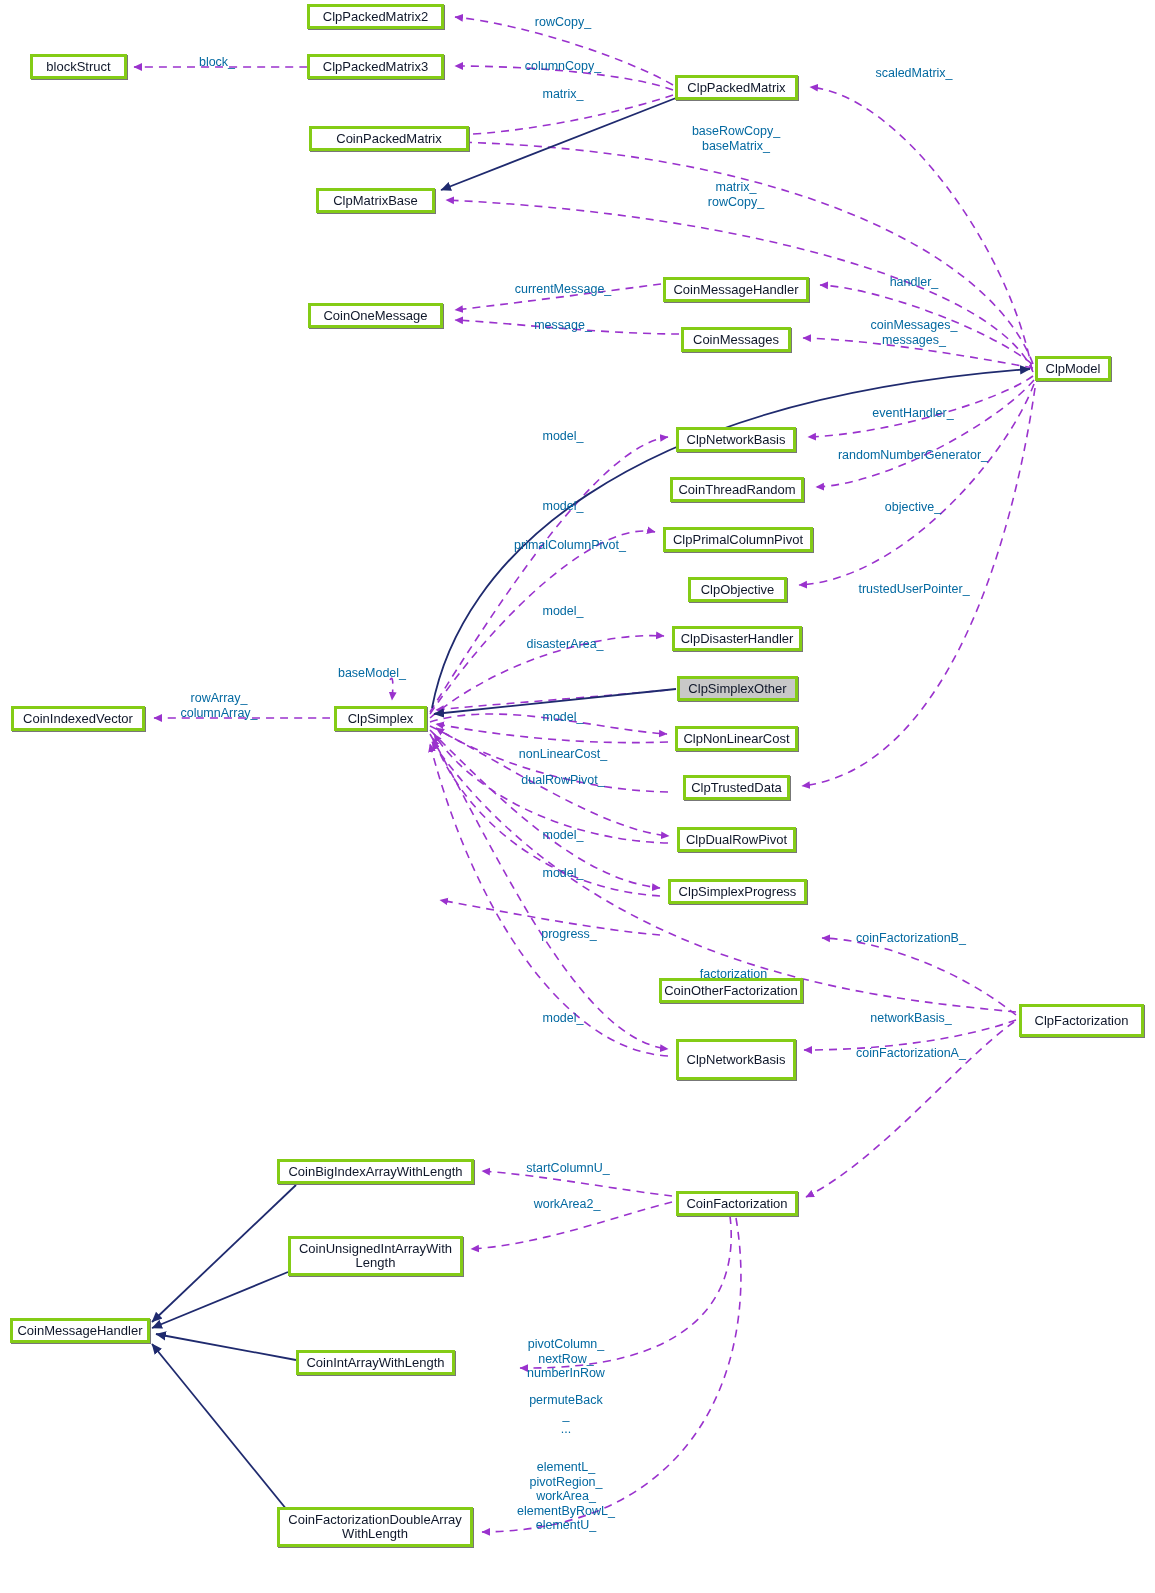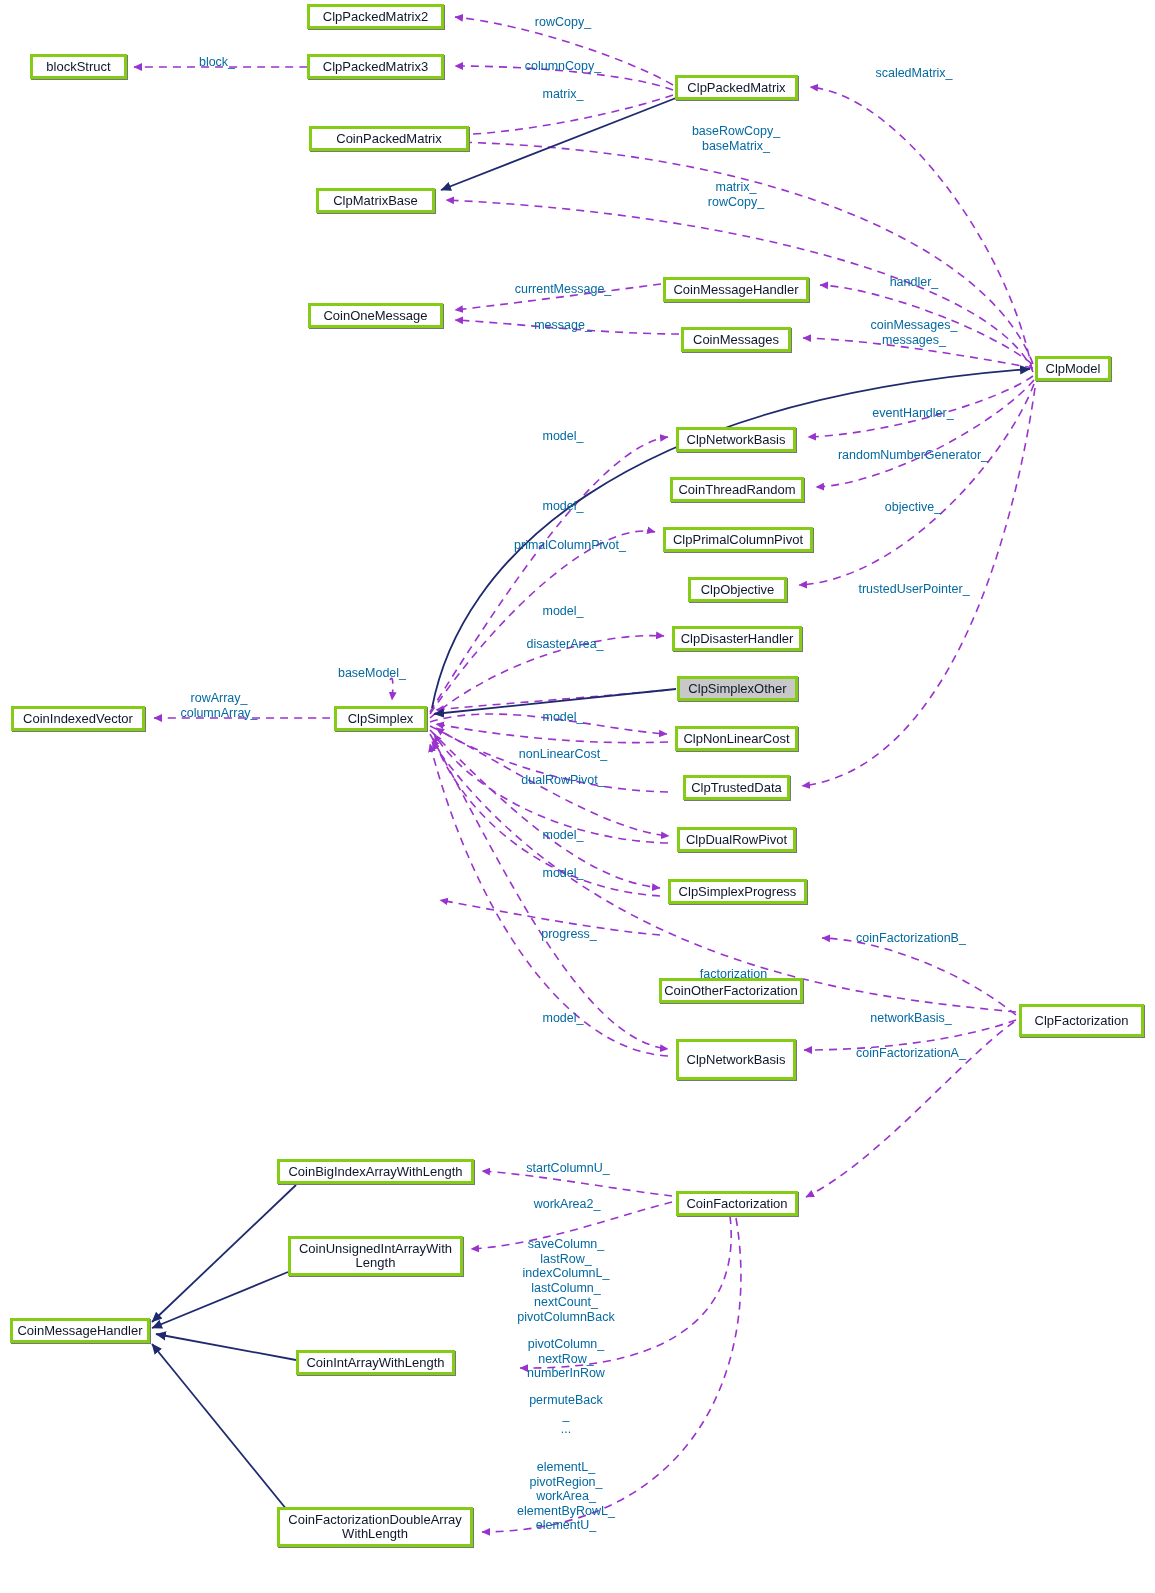--- a/index.html
+++ b/index.html
@@ -197,26 +197,20 @@
   <div class="edge-label" style="left:563px;top:828px">model_</div>
   <div class="edge-label" style="left:563px;top:866px">model_</div>
   <div class="edge-label" style="left:569px;top:927px">progress_</div>
   <div class="edge-label" style="left:911px;top:931px">coinFactorizationB_</div>
   <div class="edge-label" style="left:737px;top:967px">factorization_</div>
   <div class="edge-label" style="left:563px;top:1011px">model_</div>
   <div class="edge-label" style="left:911px;top:1011px">networkBasis_</div>
   <div class="edge-label" style="left:911px;top:1046px">coinFactorizationA_</div>
   <div class="edge-label" style="left:568px;top:1161px">startColumnU_</div>
   <div class="edge-label" style="left:567px;top:1197px">workArea2_</div>
-  <div class="edge-label" style="left:566px;top:1237px">saveColumn_
-lastRow_
-indexColumnL_
-lastColumn_
-nextCount_
-pivotColumnBack</div>
   <div class="edge-label" style="left:566px;top:1337px">pivotColumn_
 nextRow_
 numberInRow</div>
   <div class="edge-label" style="left:566px;top:1393px">permuteBack
 _
 ...</div>
   <div class="edge-label" style="left:566px;top:1460px">elementL_
 pivotRegion_
 workArea_
 elementByRowL_

